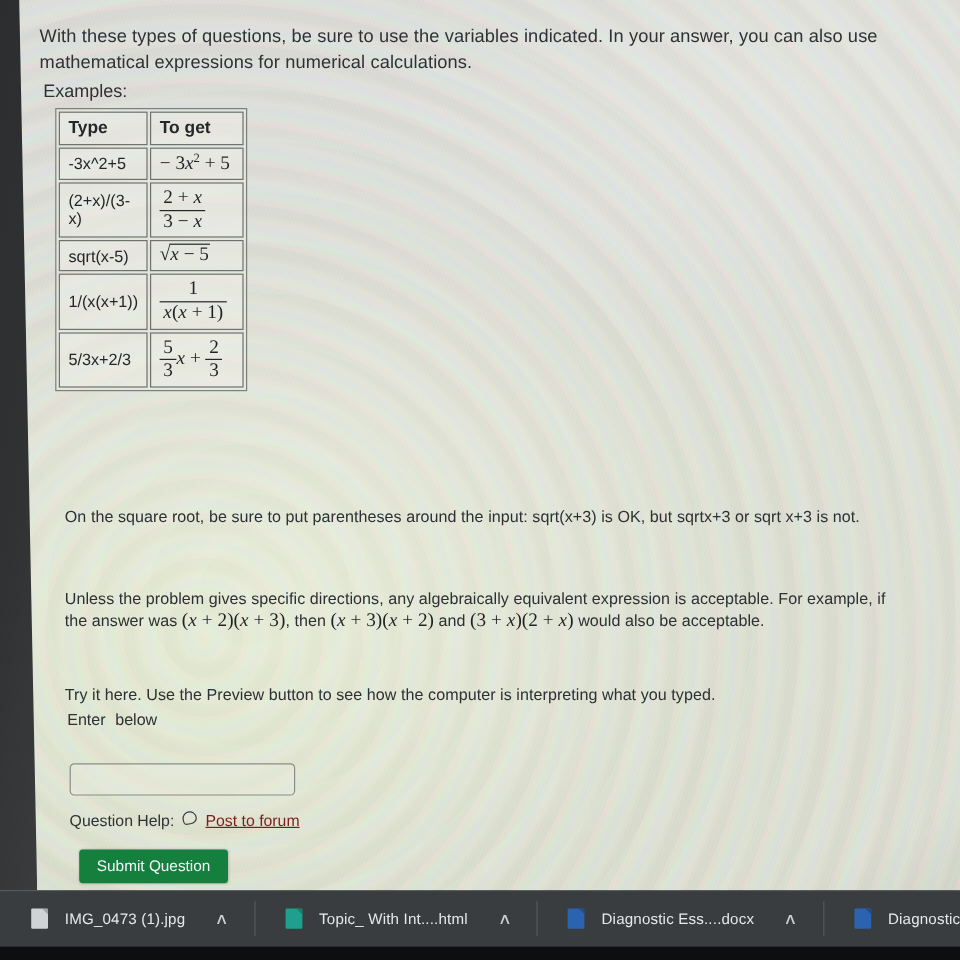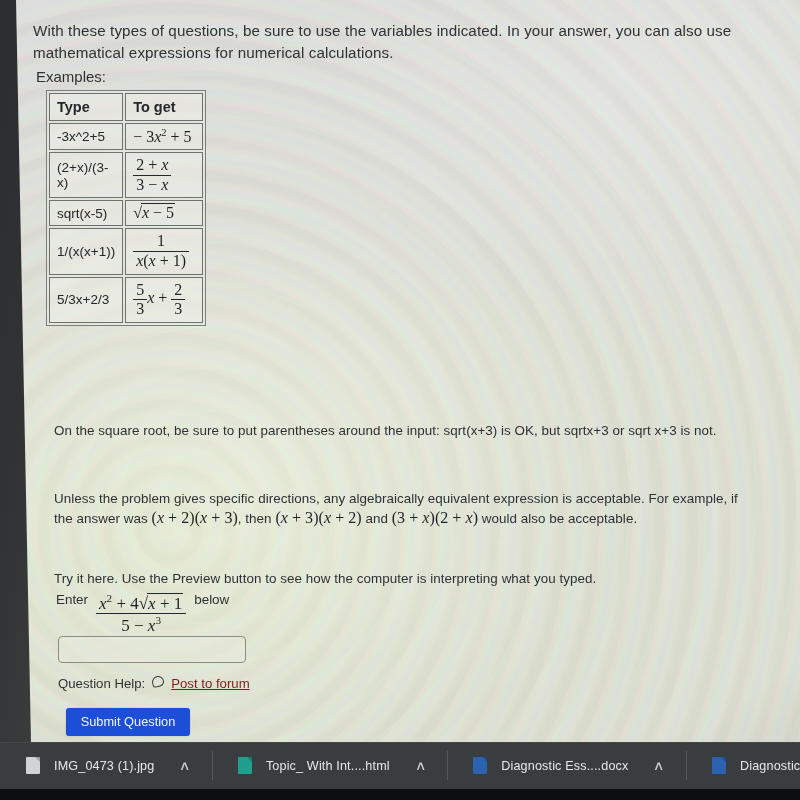--- a/index.html
+++ b/index.html
@@ -198,21 +198,21 @@
   }
   #para-sqrt { left: 54px; top: 408px; width: 690px; }
   #para-equiv { left: 54px; top: 476px; width: 690px; }
   #para-try  { left: 54px; top: 556px; width: 690px; }
 
   
   #enter-row {
     position: absolute;
     left: 56px; top: 592px;
     display: flex;
-    align-items: flex-start;
+    align-items: center;
     gap: 8px;
     font-size: 13.4px;
     color: #2e3134;
   }
   #enter-row .m { font-size: 17px; }
   #enter-row .frac { font-size: 17px; }
 
   #answer-input {
     position: absolute;
     left: 58px; top: 636px;
@@ -244,21 +244,21 @@
     color: #7f1d1d;
     cursor: pointer;
   }
 
   
   #submit-question-button {
     position: absolute;
     left: 66px; top: 708px;
     min-width: 124px;
     padding: 6px 11px 7px 11px;
-    background: #1d4ed8;
+    background: #15803d;
     color: #f2f6fa;
     font-size: 12.8px;
     border: none;
     border-radius: 3px;
     cursor: pointer;
     font-family: "Liberation Sans", sans-serif;
     text-align: center;
     box-shadow: 0 0 2px rgba(0,0,0,0.18);
   }
 
@@ -396,24 +396,20 @@
         </table>
 
       <p class="body-para" id="para-sqrt">On the square root, be sure to put parentheses around the input: sqrt(x+3) is OK, but sqrtx+3 or sqrt x+3 is not.</p>
 
       <p class="body-para" id="para-equiv"><span>Unless the problem gives specific directions, any algebraically equivalent expression is acceptable. For example, if the answer was </span><span class="m">(<i>x</i> + 2)(<i>x</i> + 3)</span><span>, then </span><span class="m">(<i>x</i> + 3)(<i>x</i> + 2)</span><span> and </span><span class="m">(3 + <i>x</i>)(2 + <i>x</i>)</span><span> would also be acceptable.</span></p>
 
       <p class="body-para" id="para-try">Try it here. Use the Preview button to see how the computer is interpreting what you typed.</p>
 
       <div id="enter-row">
         <span>Enter</span>
-        <span class="frac m">
-          <span class="num"><i>x</i><sup>2</sup> <span>+ 4</span><span class="sqrt"><span class="rad">√</span><span class="under"><i>x</i> <span>+ 1</span></span></span></span>
-          <span class="den"><span>5 −</span> <i>x</i><sup>3</sup></span>
-        </span>
         <span>below</span>
       </div>
 
       <input id="answer-input" type="text" placeholder="" style="">
 
       <div id="question-help">
         <span>Question Help:</span>
         <span id="forum-icon"></span>
         <span id="post-to-forum-link">Post to forum</span>
       </div>

